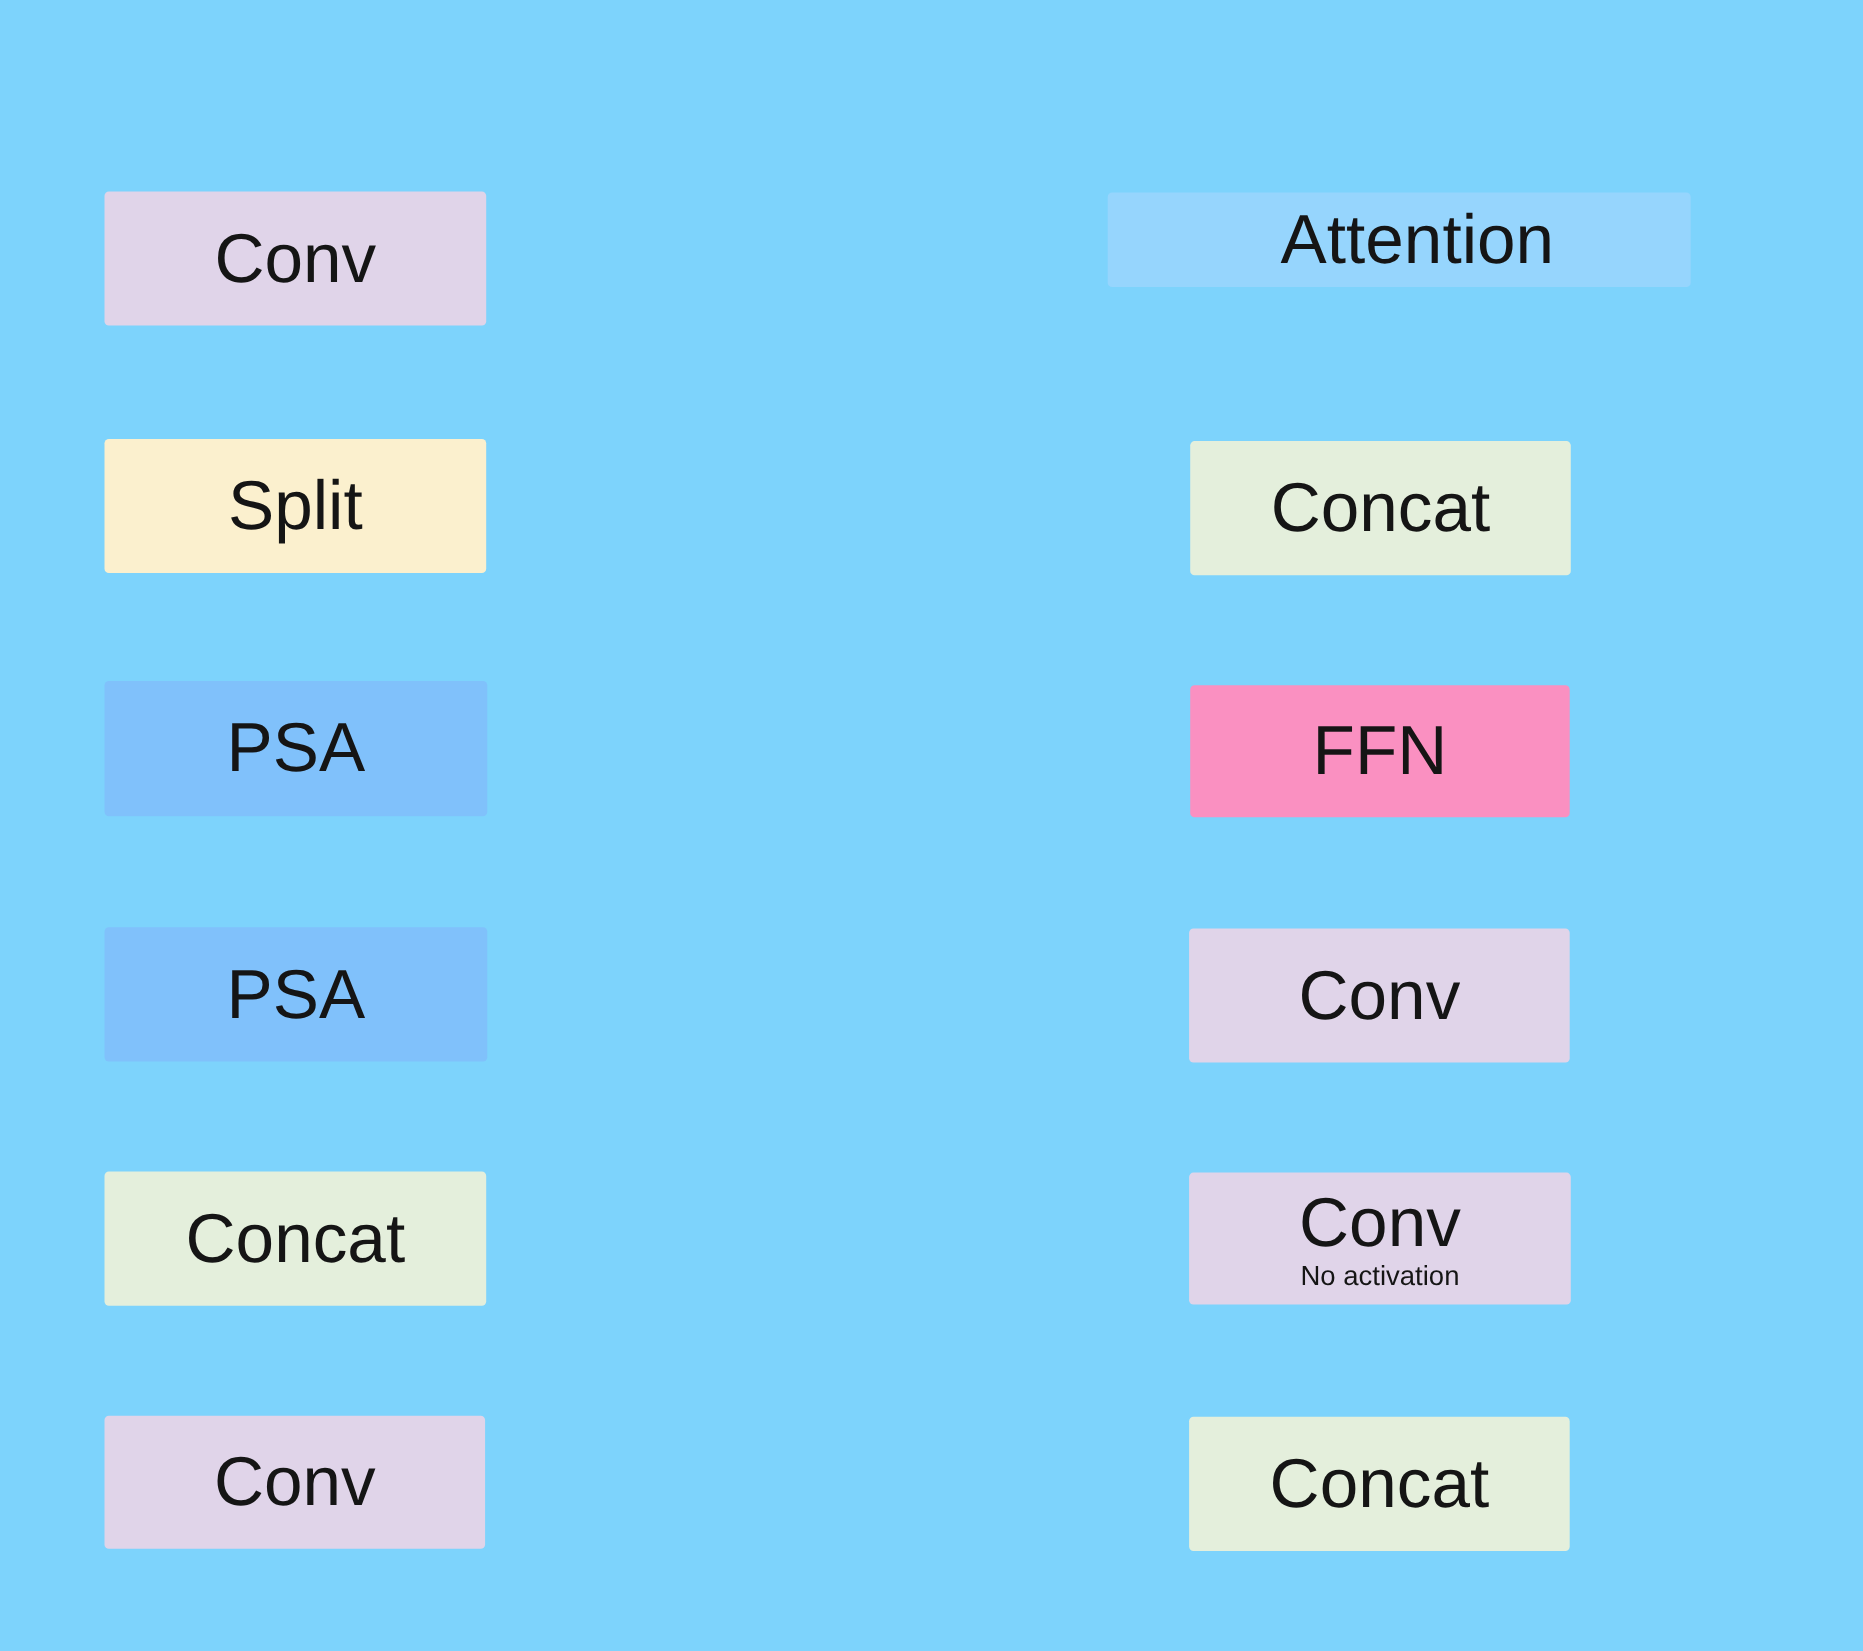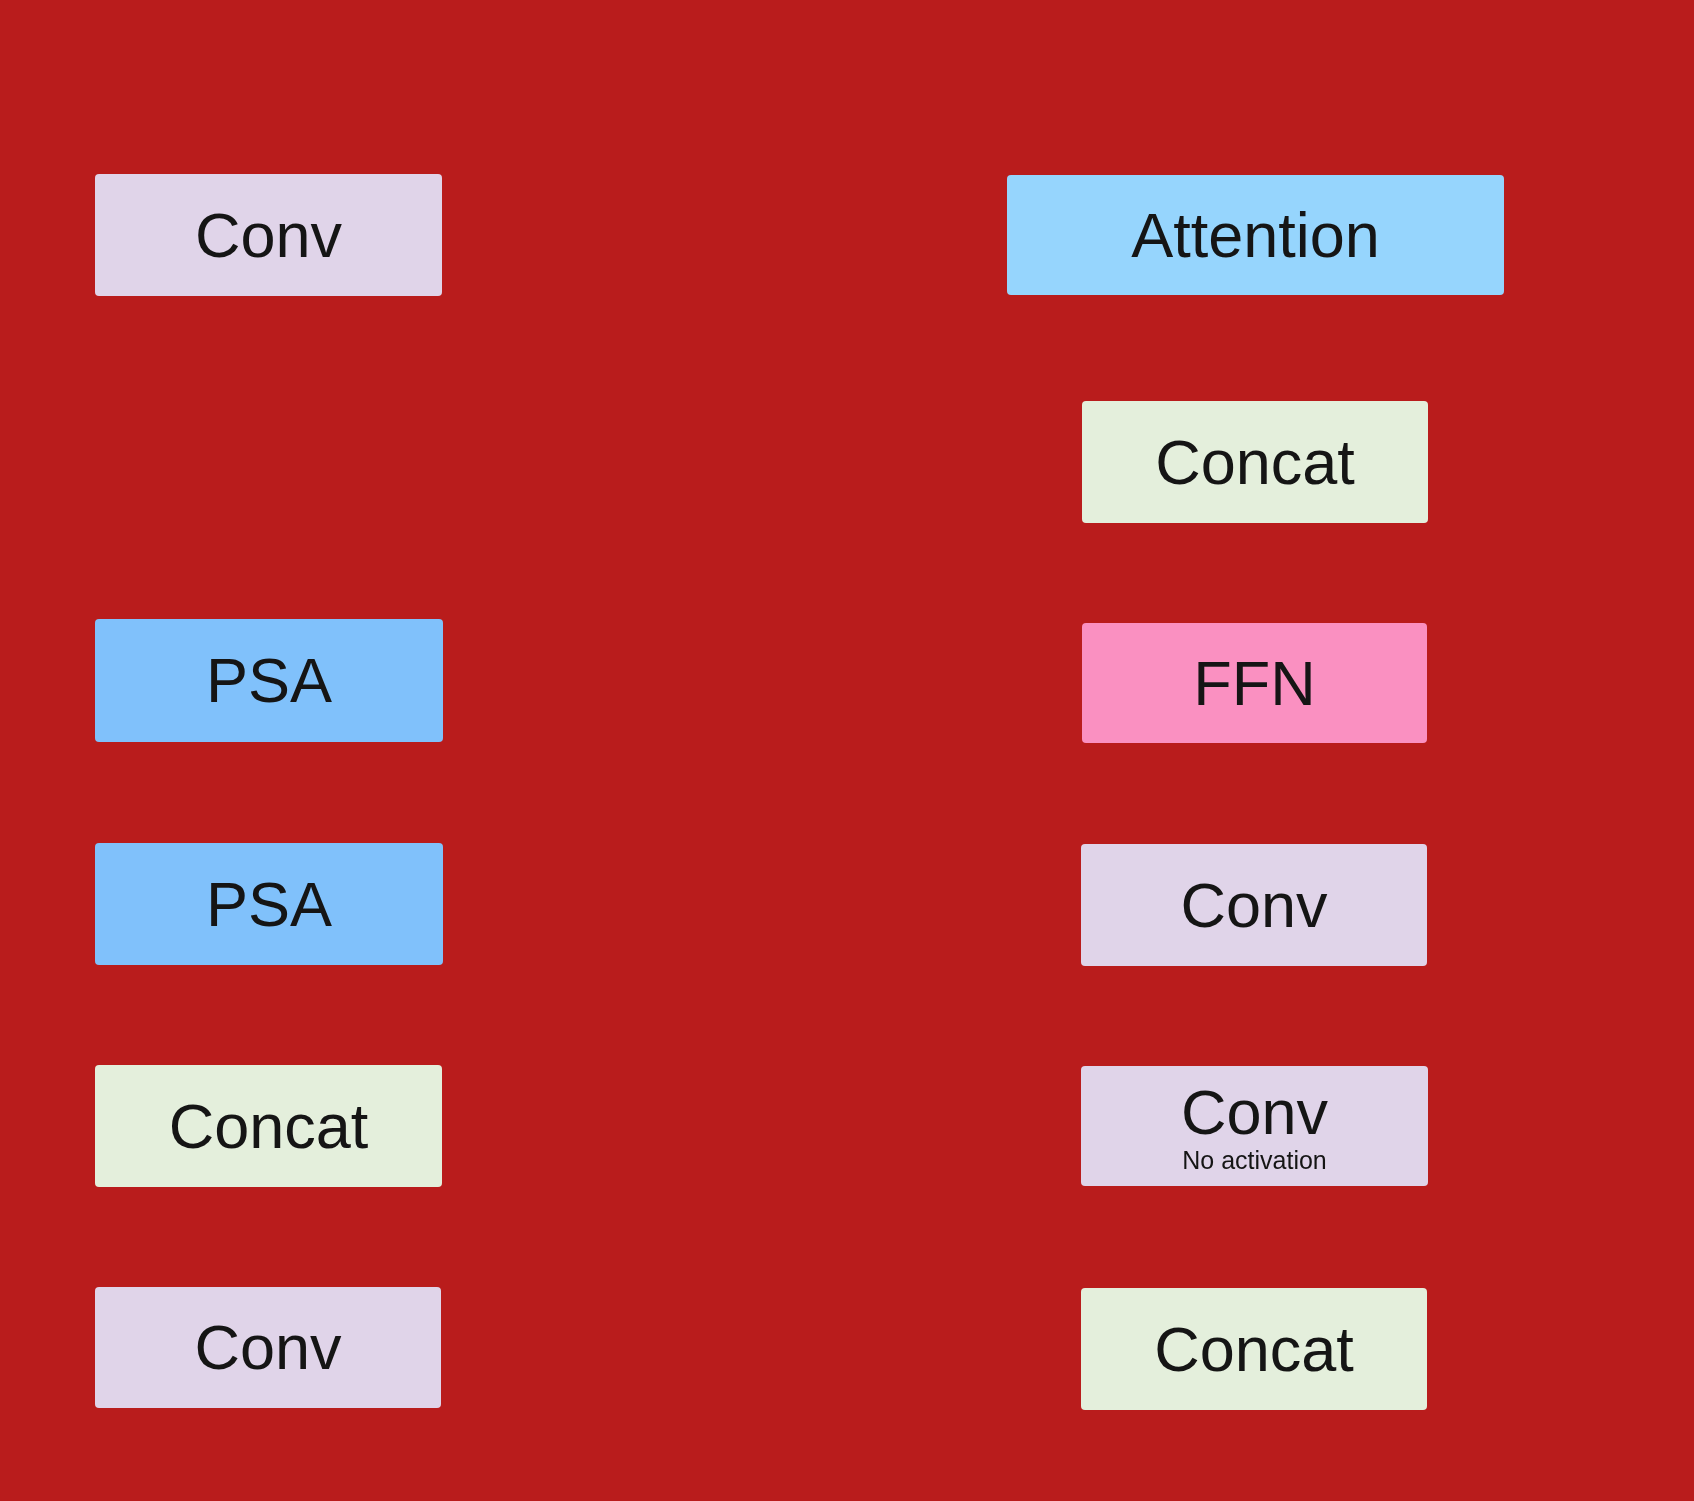--- a/index.html
+++ b/index.html
@@ -28,34 +28,37 @@
     margin-top:3px;
   }
   
   #l1{left:95px;  top:174px;  width:347px; height:122px;}
   #l2{left:95px;  top:399px;  width:347px; height:122px;}
   #l3{left:95px;  top:619px;  width:348px; height:123px;}
   #l4{left:95px;  top:843px;  width:348px; height:122px;}
   #l5{left:95px;  top:1065px; width:347px; height:122px;}
   #l6{left:95px;  top:1287px; width:346px; height:121px;}
   
-  #r1{left:1007px; top:175px;  width:497px; height:120px;}
+  #r1{left:1007px; top:175px;  width:497px; height:86px;padding-left:33px;}
   #r2{left:1082px; top:401px;  width:346px; height:122px;}
   #r3{left:1082px; top:623px;  width:345px; height:120px;}
   #r4{left:1081px; top:844px;  width:346px; height:122px;}
   #r5{left:1081px; top:1066px; width:347px; height:120px;}
   #r6{left:1081px; top:1288px; width:346px; height:122px;}
 </style>
 </head>
 <body>
 
-<div class="canvas" style="background: #b91c1c;">
+<div class="canvas" style="background: #7dd3fc;">
 
   <div id="l1" class="node" style="background: rgb(224, 212, 233); color: rgb(21, 21, 21);">
     <span>Conv</span>
+  </div>
+  <div id="l2" class="node" style="background: rgb(251, 240, 206); color: rgb(21, 21, 21);">
+    <span>Split</span>
   </div>
   <div id="l3" class="node" style="background: rgb(128, 193, 251); color: rgb(21, 21, 21);">
     <span>PSA</span>
   </div>
   <div id="l4" class="node" style="background: rgb(128, 193, 251); color: rgb(21, 21, 21);">
     <span>PSA</span>
   </div>
   <div id="l5" class="node" style="background: rgb(228, 239, 220); color: rgb(21, 21, 21);">
     <span>Concat</span>
   </div>

